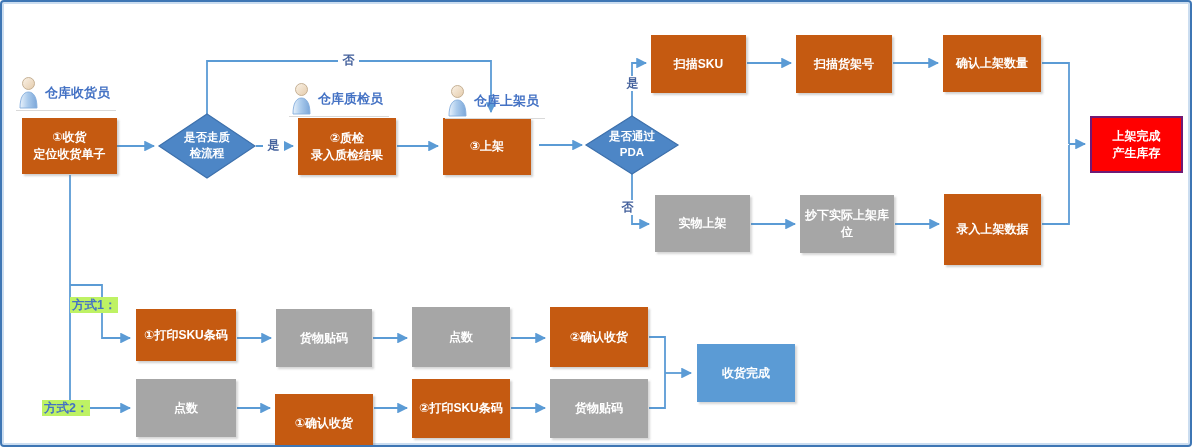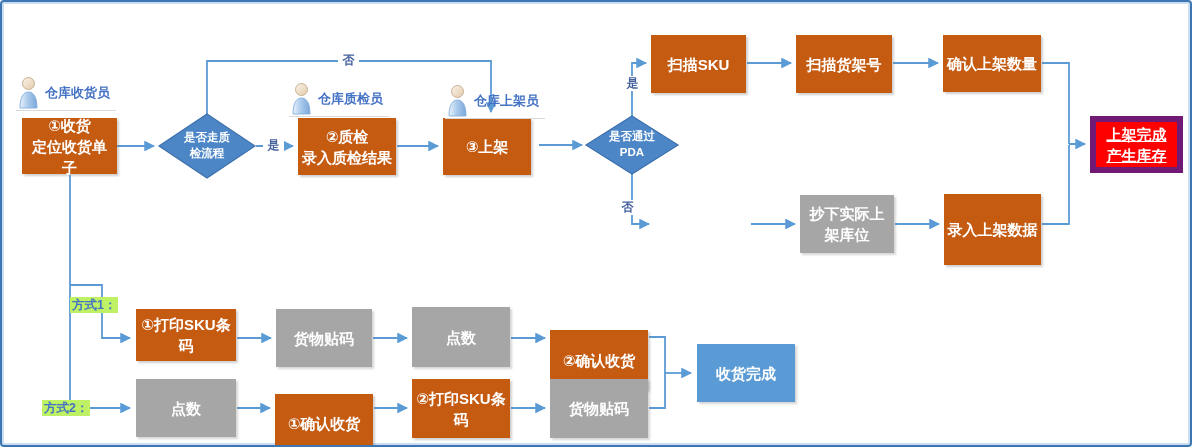--- a/index.html
+++ b/index.html
@@ -6,26 +6,26 @@
   .canvas{
     position:relative;width:1192px;height:447px;background:#fff;
     font-family:"Liberation Sans","DejaVu Sans",sans-serif;
     box-sizing:border-box;overflow:hidden;
     border:2px solid #3E76B4;border-radius:4px;
     box-shadow:inset 0 0 0 2px #CBDDF0;
   }
   svg.layer{position:absolute;left:0;top:0;width:1192px;height:447px;}
   .node{
     position:absolute;display:flex;align-items:center;justify-content:center;
-    text-align:center;color:#fff;font-size:15px;font-weight:bold;line-height:1.4;
+    text-align:center;color:#fff;font-size:12px;font-weight:bold;line-height:1.4;
     white-space:pre-line;box-sizing:border-box;padding:8px 3px;
   }
   .orange{background:#C55A11;box-shadow:1.5px 1.5px 2px rgba(120,120,120,.35);}
   .gray{background:#A6A6A6;box-shadow:1.5px 1.5px 2px rgba(120,120,120,.3);}
-  .red{background:#FF0000;border:6px solid #701a75;text-decoration:underline;}
+  .red{background:#FF0000;border:2px solid #701a75;}
   .blue{background:#5B9BD5;box-shadow:1.5px 1.5px 2px rgba(120,120,120,.3);}
   .dlabel{
     position:absolute;color:#fff;font-size:11.5px;font-weight:bold;line-height:1.35;
     text-align:center;white-space:pre-line;display:flex;align-items:center;justify-content:center;
   }
   .elabel{
     position:absolute;background:#fff;color:#44619C;font-size:12px;font-weight:bold;
     padding:0 2px;text-align:center;line-height:15px;
   }
   .mlabel{
@@ -100,27 +100,28 @@
   <div class="node orange" style="left:20px;top:116px;width:95px;height:56px;">①收货
 定位收货单子</div>
   <div class="node orange" style="left:296px;top:116px;width:98px;height:57px;">②质检
 录入质检结果</div>
   <div class="node orange" style="left:441px;top:116px;width:88px;height:57px;">③上架</div>
   <div class="node orange" style="left:649px;top:33px;width:95px;height:58px;">扫描SKU</div>
   <div class="node orange" style="left:794px;top:33px;width:96px;height:58px;">扫描货架号</div>
   <div class="node orange" style="left:941px;top:33px;width:98px;height:57px;">确认上架数量</div>
   <div class="node red" style="left:1088px;top:114px;width:93px;height:57px;">上架完成
 产生库存</div>
+  <div class="node gray" style="left:653px;top:193px;width:95px;height:57px;">实物上架</div>
   <div class="node gray" style="left:798px;top:193px;width:94px;height:58px;">抄下实际上架库位</div>
   <div class="node orange" style="left:942px;top:192px;width:97px;height:71px;">录入上架数据</div>
 
   <div class="node orange" style="left:134px;top:307px;width:100px;height:52px;">①打印SKU条码</div>
   <div class="node gray" style="left:274px;top:307px;width:96px;height:58px;">货物贴码</div>
   <div class="node gray" style="left:410px;top:305px;width:98px;height:60px;">点数</div>
-  <div class="node orange" style="left:548px;top:305px;width:98px;height:60px;margin-top:23px;">②确认收货</div>
+  <div class="node orange" style="left:548px;top:305px;width:98px;height:60px;">②确认收货</div>
   <div class="node blue" style="left:695px;top:342px;width:98px;height:58px;">收货完成</div>
 
   <div class="node gray" style="left:134px;top:377px;width:100px;height:58px;">点数</div>
   <div class="node orange" style="left:273px;top:377px;width:98px;height:59px;margin-top:15px;">①确认收货</div>
   <div class="node orange" style="left:410px;top:377px;width:98px;height:59px;">②打印SKU条码</div>
   <div class="node gray" style="left:548px;top:377px;width:98px;height:59px;">货物贴码</div>
 
   <div class="elabel" style="left:261px;top:136px;width:17px;">是</div>
   <div class="elabel" style="left:336px;top:51px;width:17px;">否</div>
   <div class="elabel" style="left:620px;top:74px;width:17px;">是</div>

